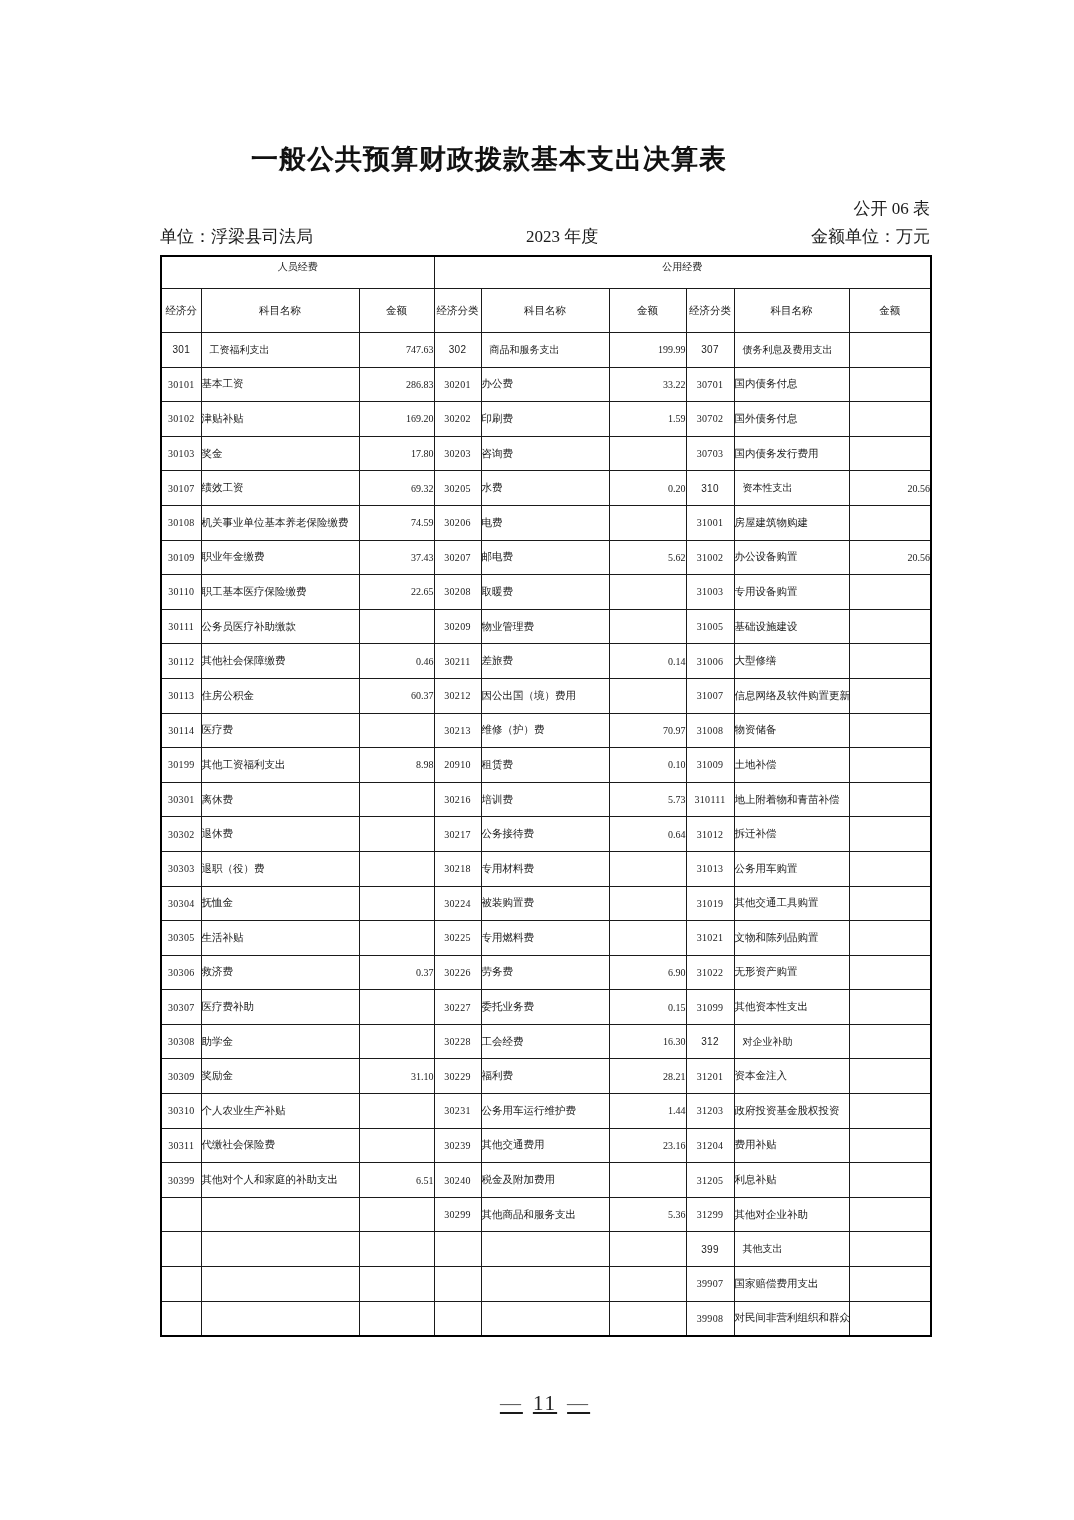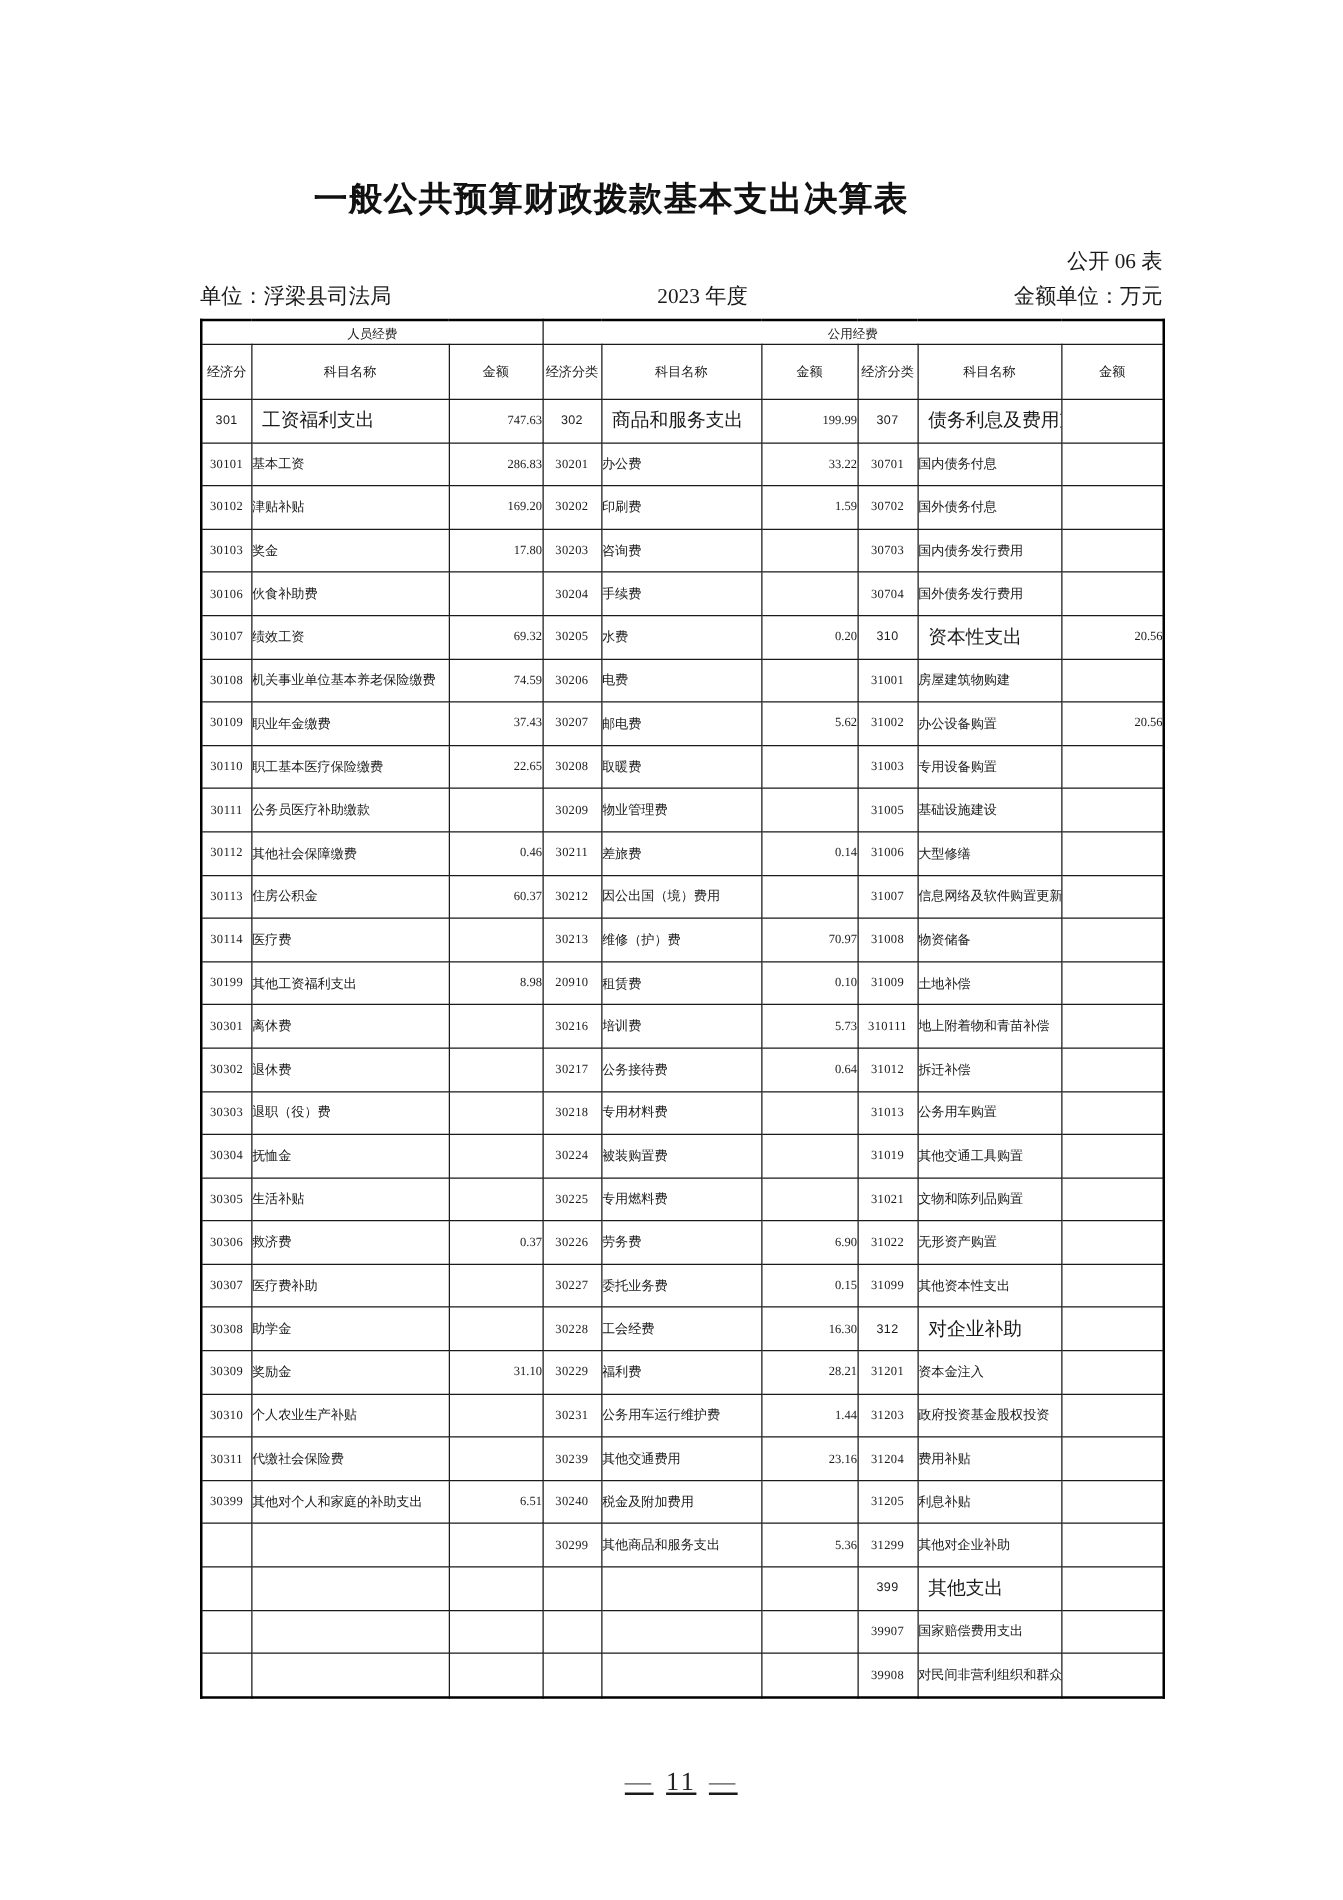--- a/index.html
+++ b/index.html
@@ -42,32 +42,32 @@
     border-collapse: collapse;
     border: 2px solid #000;
   }
   table.budget th, table.budget td {
     border: 1px solid #1a1a1a;
     overflow: hidden;
     white-space: nowrap;
     padding: 0;
     font-weight: 400;
   }
-  tr.grp-row th { height: 17px; font-size: 10px; vertical-align: bottom; padding-bottom: 1px; }
+  tr.grp-row th { height: 17px; font-size: 10px; vertical-align: bottom; padding-bottom: 14px; }
   tr.col-row th { height: 43px; font-size: 10.5px; text-align: center; }
   tbody td { height: 33.6px; font-size: 10.5px; }
   td.code { text-align: center; font-size: 10px; letter-spacing: 0.3px; }
   td.name { text-align: left; padding-left: 16px; }
   td.amt  { text-align: right; padding-right: 7px; font-size: 10px; }
   .parent-cell {
     font-family: "Liberation Sans", "DejaVu Sans", sans-serif;
     font-weight: 700;
     font-size: 10px;
   }
-  td.name.parent-cell { padding-left: 8px; font-size: 15px; }
+  td.name.parent-cell { padding-left: 8px; font-size: 10px; }
   .page-footer {
     margin-top: 54px;
     text-align: center;
     font-size: 21px;
     letter-spacing: 2px;
     text-decoration: underline;
   }
   .page-footer .dash { color: #5a5a5a; padding: 0 10px; }
   .page-footer .num { color: #222; }
 </style>
@@ -155,31 +155,20 @@
             <td class="name">奖金</td>
             <td class="amt">17.80</td>
             <td class="code">30203</td>
             <td class="name">咨询费</td>
             <td class="amt"></td>
             <td class="code">30703</td>
             <td class="name">国内债务发行费用</td>
             <td class="amt"></td>
           </tr>
           <tr>
-            <td class="code">30106</td>
-            <td class="name">伙食补助费</td>
-            <td class="amt"></td>
-            <td class="code">30204</td>
-            <td class="name">手续费</td>
-            <td class="amt"></td>
-            <td class="code">30704</td>
-            <td class="name">国外债务发行费用</td>
-            <td class="amt"></td>
-          </tr>
-          <tr>
             <td class="code">30107</td>
             <td class="name">绩效工资</td>
             <td class="amt">69.32</td>
             <td class="code">30205</td>
             <td class="name">水费</td>
             <td class="amt">0.20</td>
             <td class="code parent-cell">310</td>
             <td class="name parent-cell">资本性支出</td>
             <td class="amt">20.56</td>
           </tr>

